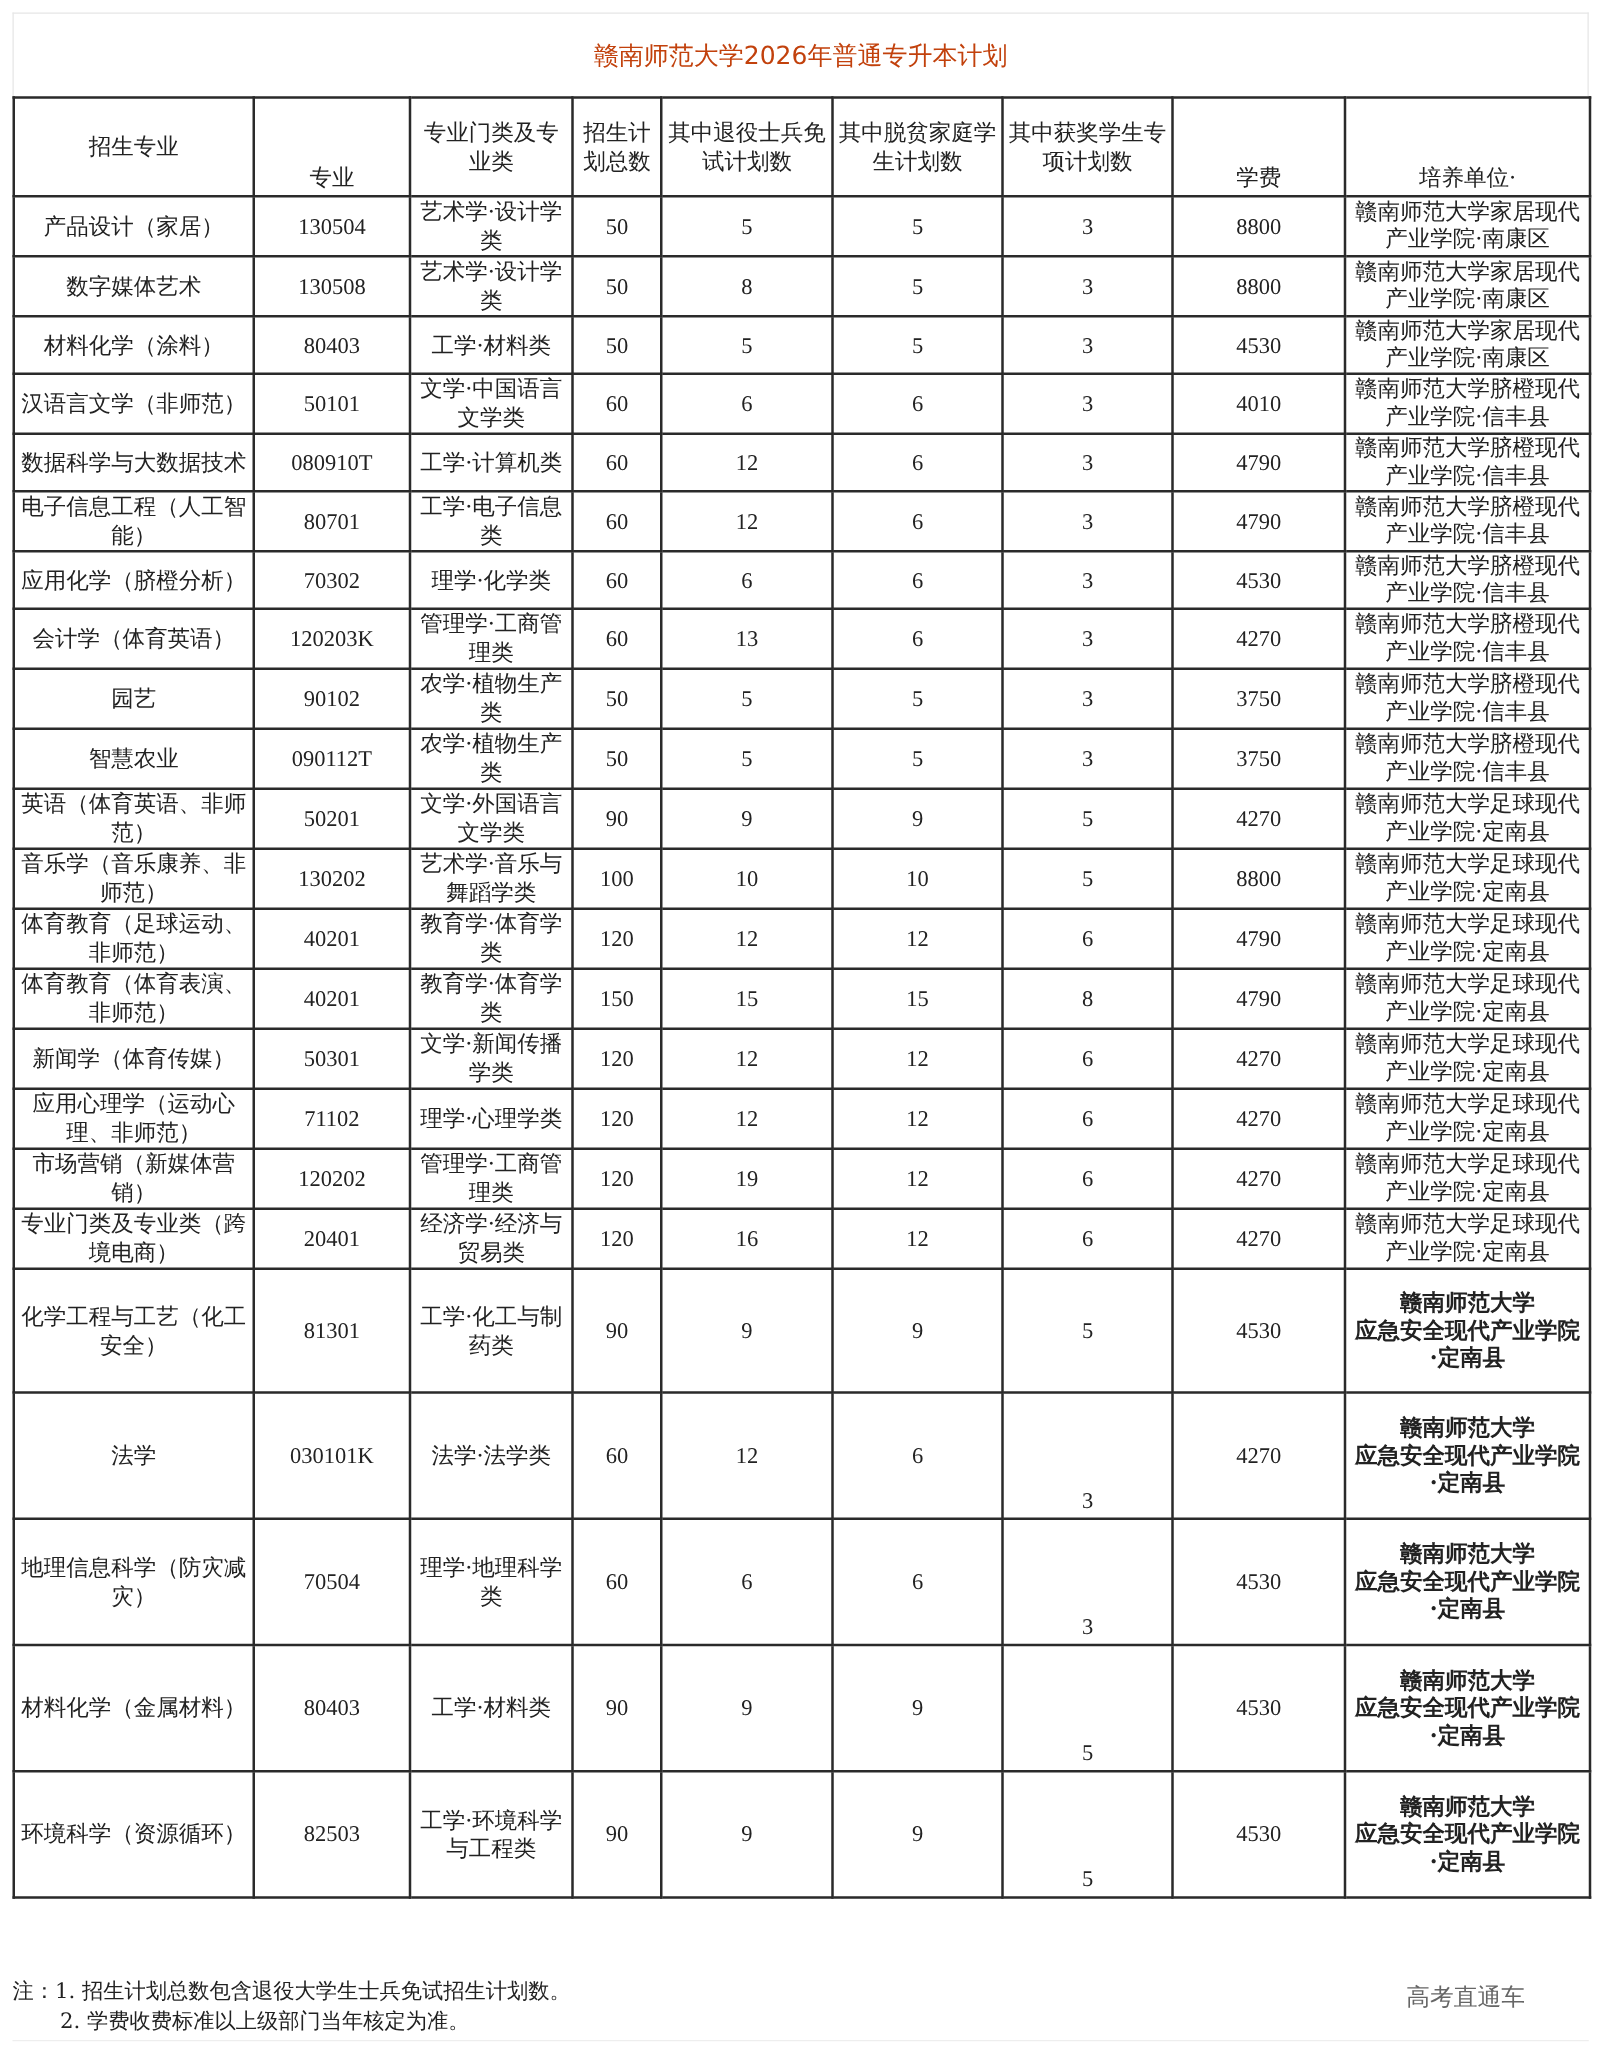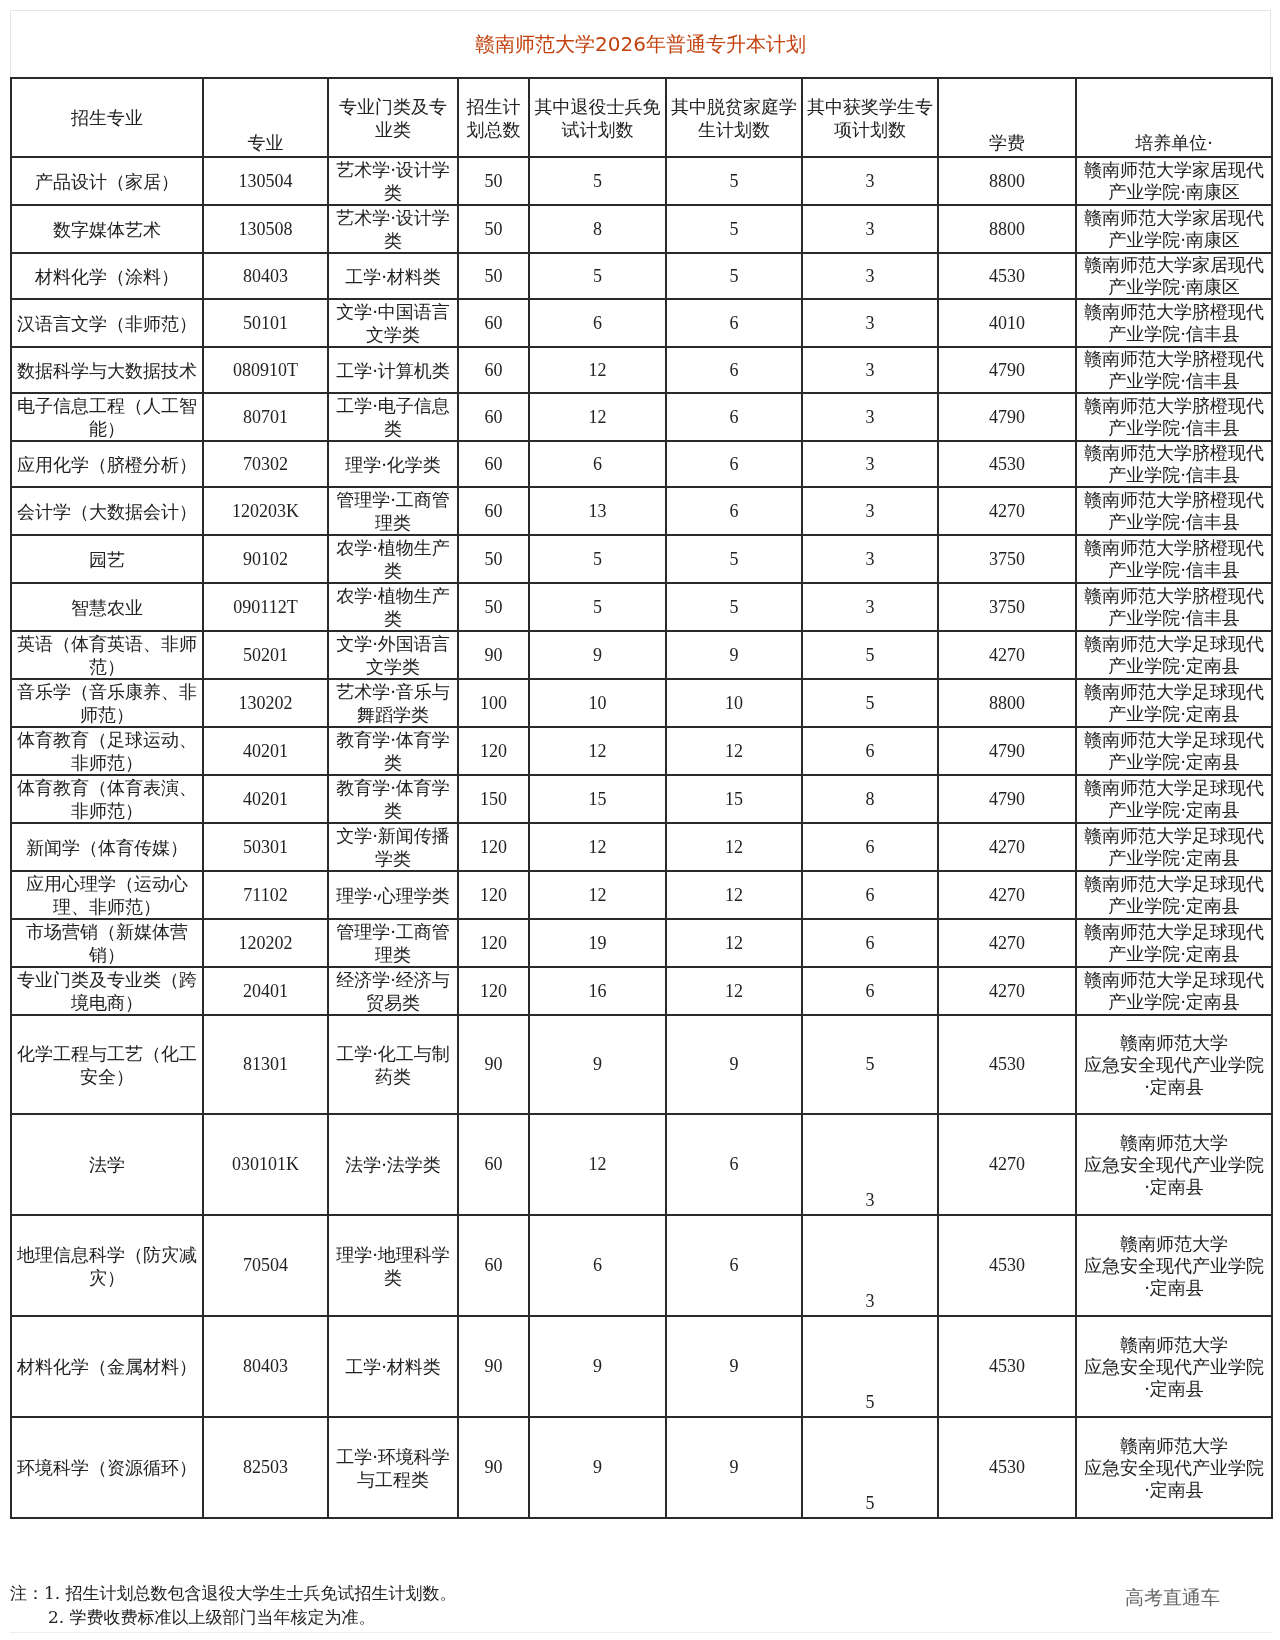--- a/index.html
+++ b/index.html
@@ -13,21 +13,21 @@
            font-weight:normal; font-size:18px; line-height:23px; overflow:hidden; }
   th { font-size:18px; height:77px; position:relative; }
   th .stack { display:flex; flex-direction:column; justify-content:space-between; height:77px; }
   th .stack span { display:block; height:38px; line-height:40px;margin-top:44px; }
   th .stack span + span { border-top:6px solid #737373;font-style:italic; }
   tr.r td { height:44px; }
   tr.t td { height:97px; }
   td.num { font-family:"Liberation Serif","DejaVu Serif",serif; font-size:18px; }
   td.unit { font-size:18px; line-height:22px; padding:0 2px; }
   td.bottom-num { vertical-align:bottom; padding-bottom:2px; }
-  .unit3 span { display:block; }
+  .unit3 span { display:block;font-weight:bold; }
   .notes { position:absolute; left:10px; top:1582px; width:1261px; font-size:17px; line-height:23px; }
   .notes div { height:24px; }
   .note2 { padding-left:38px; }
   .watermark { position:absolute; right:60px; top:1585px; font-family:"DejaVu Sans","Liberation Sans",sans-serif; font-size:19px; color:#666; }
   .gridlines { position:absolute; left:10px; top:1582px; width:1261px; height:50px;
                border-bottom:1px solid #eeeeee; }
 </style>
 </head>
 <body>
 
@@ -145,21 +145,21 @@
           <td class="num">70302</td>
           <td>理学·化学类</td>
           <td class="num">60</td>
           <td class="num">6</td>
           <td class="num">6</td>
           <td class="num">3</td>
           <td class="num">4530</td>
           <td class="unit">赣南师范大学脐橙现代产业学院·信丰县</td>
         </tr>
         <tr class="r">
-          <td>会计学（大数据会计）</td>
+          <td>会计学（体育英语）</td>
           <td class="num">120203K</td>
           <td>管理学·工商管理类</td>
           <td class="num">60</td>
           <td class="num">13</td>
           <td class="num">6</td>
           <td class="num">3</td>
           <td class="num">4270</td>
           <td class="unit">赣南师范大学脐橙现代产业学院·信丰县</td>
         </tr>
         <tr class="r">

